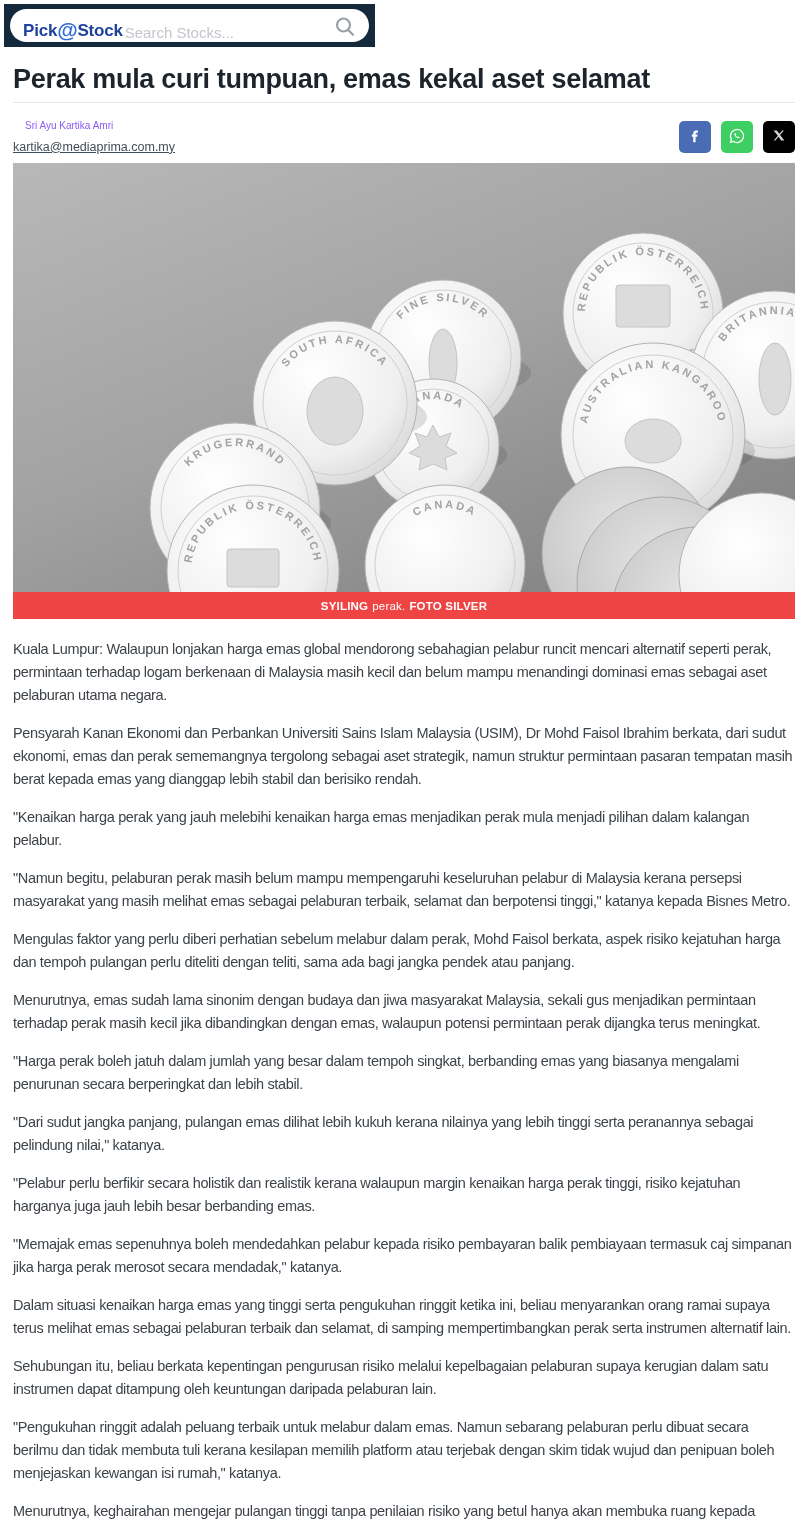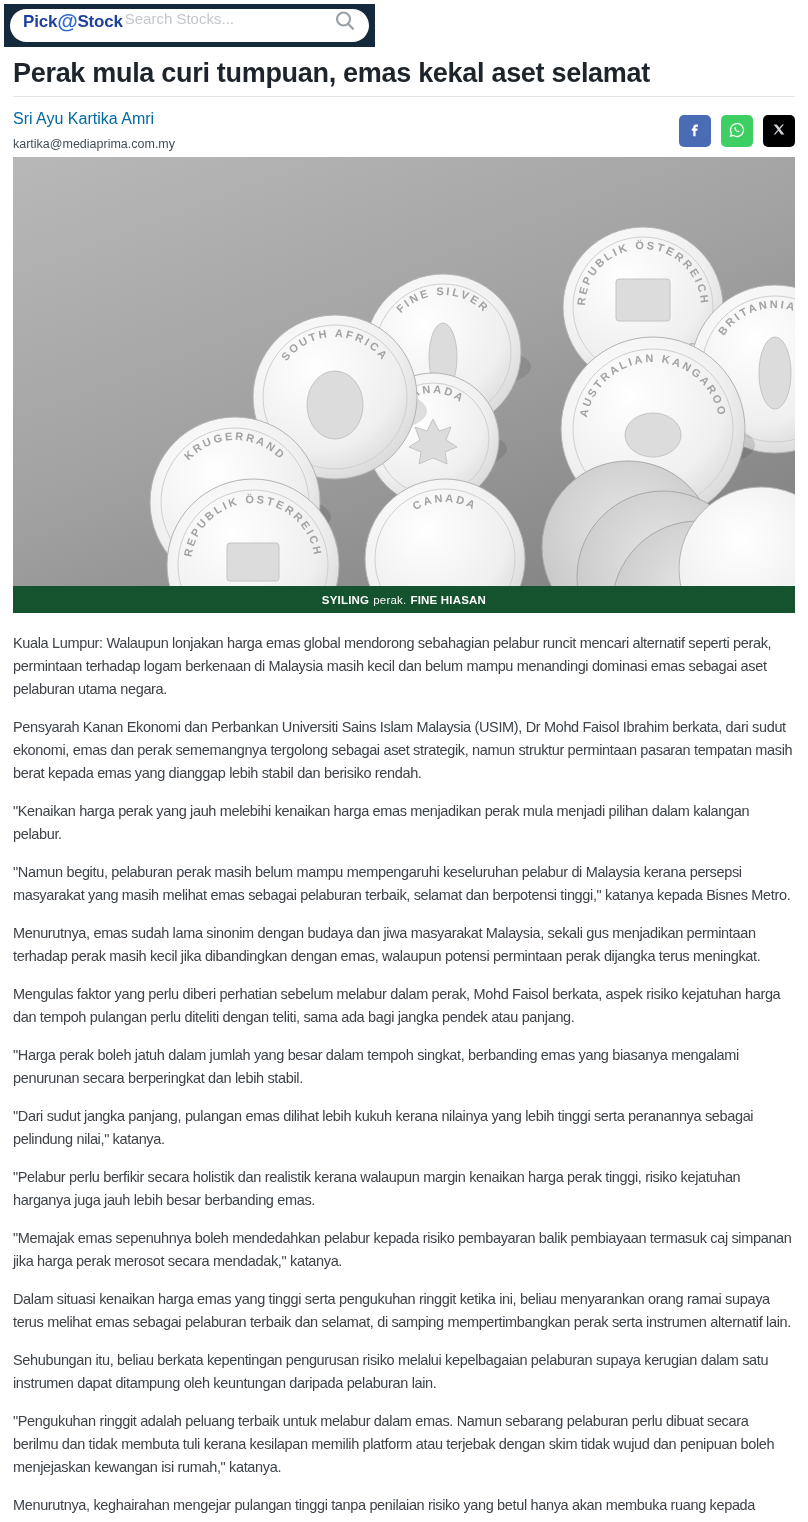--- a/index.html
+++ b/index.html
@@ -22,21 +22,21 @@
     display: flex;
     align-items: center;
     padding: 5px 6px;
   }
   .search-pill {
     flex: 1;
     height: 33px;
     background: #ffffff;
     border-radius: 17px;
     display: flex;
-    align-items: flex-start;
+    align-items: flex-end;
     padding: 0 10px 0 13px;
   }
   .logo { white-space: nowrap; font-weight: bold; letter-spacing: -0.2px; cursor: pointer; }
   .logo .lg-main { font-size: 17px; color: #1e419e; }
   .logo .lg-at   { font-size: 21px; color: #2e6ad8; vertical-align: -1px; }
   .search-input {
     flex: 1;
     border: none; outline: none;
     font-family: "Liberation Sans", sans-serif;
     font-size: 15px;
@@ -44,52 +44,52 @@
     margin-left: 0;
     min-width: 0;
     background: transparent;
   }
   .search-input::placeholder { color: #c2c6cc; }
   .search-btn { background: none; border: none; padding: 0 2px; cursor: pointer; display: flex; align-items: center; }
 
   
   .main { position: absolute; left: 13px; top: 55px; width: 782px; }
   .headline {
-    margin: 2px 0 7px 0;
+    margin: 8px 0 7px 0;
     font-size: 27px;
     line-height: 32px;
     font-weight: bold;
     letter-spacing: -0.3px;
     color: #1d242b;
   }
   .divider { border: none; border-top: 1px solid #e4e6e8; margin: 0 0 13px 0; }
   .byline-row {
     display: flex; justify-content: space-between; align-items: center;
     margin-bottom: 5px;
     min-height: 42px;
   }
-  .author-name { font-size: 16px; color: #0369a1; margin-bottom: 6px; }
-  .author-email { font-size: 12.5px; color: #414e58; cursor: pointer; }
+  .author-name { font-size: 10px; color: #8b5cf6; margin-bottom: 6px; margin-left: 12px; }
+  .author-email { font-size: 12.5px; color: #414e58; text-decoration: underline; cursor: pointer; }
   .share { display: flex; gap: 10px; }
   .share-btn {
     width: 32px; height: 32px;
     border: none; border-radius: 5px;
     display: flex; align-items: center; justify-content: center;
     cursor: pointer; padding: 0;
   }
   .share-fb { background: #4a6cb5; }
   .share-wa { background: #3ecf63; }
   .share-x  { background: #000000; }
 
   
   figure { margin: 0 0 19px 0; width: 782px; }
   .photo { display: block; width: 782px; height: 429px; }
   figcaption {
     height: 27px;
-    background: #14532d;
+    background: #ef4444;
     color: #ffffff;
     display: flex; align-items: center; justify-content: center;
     font-size: 11.5px;
     letter-spacing: 0.2px;
     gap: 4px;
   }
   figcaption .cap-b { font-weight: bold; }
 
   
   .body-text p {
@@ -242,31 +242,31 @@
         <rect x="214" y="386" width="52" height="38" rx="3" fill="#dcdcdc" stroke="#c4c4c4"></rect>
         <text class="coin-label"><textPath href="#arc-vienna" startOffset="50%" text-anchor="middle">REPUBLIK ÖSTERREICH</textPath></text>
 
         <circle cx="432" cy="402" r="80" fill="url(#coinG)" stroke="#b3b3b3"></circle>
         <circle cx="432" cy="402" r="70" fill="none" stroke="#cfcfcf"></circle>
         <text class="coin-label"><textPath href="#arc-can" startOffset="50%" text-anchor="middle">CANADA</textPath></text>
       </svg>
       <figcaption>
         <span class="cap-b">SYILING</span>
         <span>perak.</span>
-        <span class="cap-b">FINE HIASAN</span>
+        <span class="cap-b">FOTO SILVER</span>
       </figcaption>
     </figure>
 
     <article class="body-text">
       <p>Kuala Lumpur: Walaupun lonjakan harga emas global mendorong sebahagian pelabur runcit mencari alternatif seperti perak, permintaan terhadap logam berkenaan di Malaysia masih kecil dan belum mampu menandingi dominasi emas sebagai aset pelaburan utama negara.</p>
       <p>Pensyarah Kanan Ekonomi dan Perbankan Universiti Sains Islam Malaysia (USIM), Dr Mohd Faisol Ibrahim berkata, dari sudut ekonomi, emas dan perak sememangnya tergolong sebagai aset strategik, namun struktur permintaan pasaran tempatan masih berat kepada emas yang dianggap lebih stabil dan berisiko rendah.</p>
       <p>"Kenaikan harga perak yang jauh melebihi kenaikan harga emas menjadikan perak mula menjadi pilihan dalam kalangan pelabur.</p>
       <p>"Namun begitu, pelaburan perak masih belum mampu mempengaruhi keseluruhan pelabur di Malaysia kerana persepsi masyarakat yang masih melihat emas sebagai pelaburan terbaik, selamat dan berpotensi tinggi," katanya kepada Bisnes Metro.</p>
+      <p>Mengulas faktor yang perlu diberi perhatian sebelum melabur dalam perak, Mohd Faisol berkata, aspek risiko kejatuhan harga dan tempoh pulangan perlu diteliti dengan teliti, sama ada bagi jangka pendek atau panjang.</p>
       <p>Menurutnya, emas sudah lama sinonim dengan budaya dan jiwa masyarakat Malaysia, sekali gus menjadikan permintaan terhadap perak masih kecil jika dibandingkan dengan emas, walaupun potensi permintaan perak dijangka terus meningkat.</p>
-      <p>Mengulas faktor yang perlu diberi perhatian sebelum melabur dalam perak, Mohd Faisol berkata, aspek risiko kejatuhan harga dan tempoh pulangan perlu diteliti dengan teliti, sama ada bagi jangka pendek atau panjang.</p>
       <p>"Harga perak boleh jatuh dalam jumlah yang besar dalam tempoh singkat, berbanding emas yang biasanya mengalami penurunan secara berperingkat dan lebih stabil.</p>
       <p>"Dari sudut jangka panjang, pulangan emas dilihat lebih kukuh kerana nilainya yang lebih tinggi serta peranannya sebagai pelindung nilai," katanya.</p>
       <p>"Pelabur perlu berfikir secara holistik dan realistik kerana walaupun margin kenaikan harga perak tinggi, risiko kejatuhan harganya juga jauh lebih besar berbanding emas.</p>
       <p>"Memajak emas sepenuhnya boleh mendedahkan pelabur kepada risiko pembayaran balik pembiayaan termasuk caj simpanan jika harga perak merosot secara mendadak," katanya.</p>
       <p>Dalam situasi kenaikan harga emas yang tinggi serta pengukuhan ringgit ketika ini, beliau menyarankan orang ramai supaya terus melihat emas sebagai pelaburan terbaik dan selamat, di samping mempertimbangkan perak serta instrumen alternatif lain.</p>
       <p>Sehubungan itu, beliau berkata kepentingan pengurusan risiko melalui kepelbagaian pelaburan supaya kerugian dalam satu instrumen dapat ditampung oleh keuntungan daripada pelaburan lain.</p>
       <p>"Pengukuhan ringgit adalah peluang terbaik untuk melabur dalam emas. Namun sebarang pelaburan perlu dibuat secara berilmu dan tidak membuta tuli kerana kesilapan memilih platform atau terjebak dengan skim tidak wujud dan penipuan boleh menjejaskan kewangan isi rumah," katanya.</p>
       <p>Menurutnya, keghairahan mengejar pulangan tinggi tanpa penilaian risiko yang betul hanya akan membuka ruang kepada kerugian, khususnya apabila pelabur mudah terpengaruh dengan janji pulangan berlipat kali ganda.</p>
       <p>Dalam pada itu, harga emas 999 pada semalam (28 Januari 2026) adalah RM706 per gram manakala harga perak 999 direkodkan pada harga RM1747 per 100 gram.</p>
     </article>

